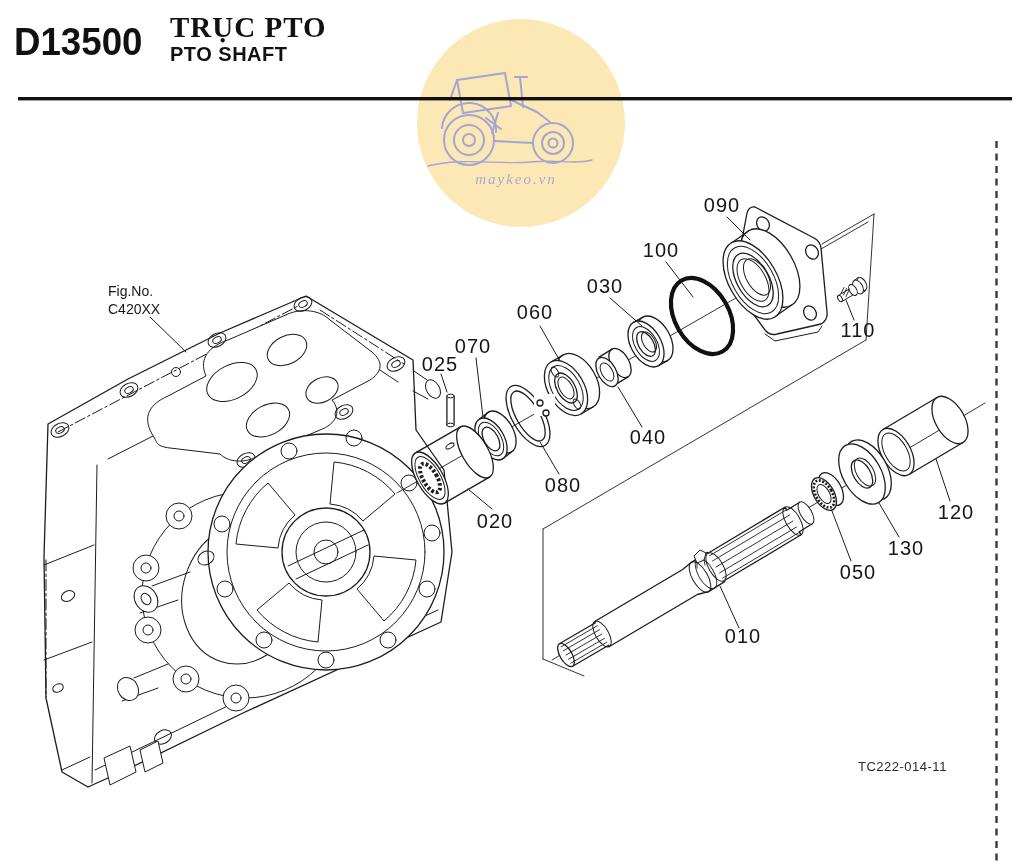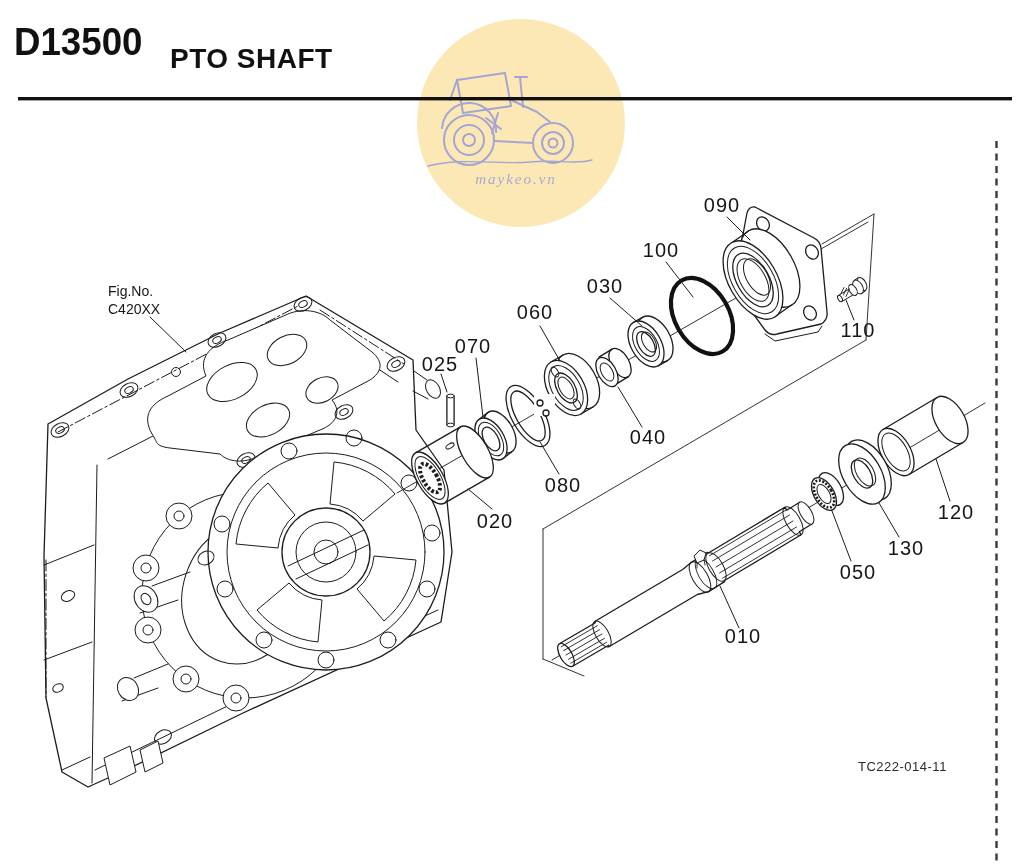--- a/index.html
+++ b/index.html
@@ -2,21 +2,21 @@
 <html><head>
 <meta charset="utf-8">
 <style>
   html,body{margin:0;padding:0;background:#ffffff;}
   .page{position:relative;width:1024px;height:865px;background:#fff;overflow:hidden;
         font-family:"Liberation Sans",sans-serif;}
   .hdr-code{position:absolute;left:14px;top:20px;font-size:39px;font-weight:bold;
             letter-spacing:0px;color:#111;transform:scaleX(.94);transform-origin:left top;}
   .hdr-vi{position:absolute;left:170px;top:11px;font-family:"Liberation Serif",serif;
           font-size:29px;font-weight:bold;color:#111;letter-spacing:1px;}
-  .hdr-en{position:absolute;left:170px;top:43px;font-size:28px;font-weight:bold;color:#111;
+  .hdr-en{position:absolute;left:170px;top:43px;font-size:20px;font-weight:bold;color:#111;
           letter-spacing:.5px;}
   svg{position:absolute;left:0;top:0;}
   .ln{fill:none;stroke:#1c1c1c;stroke-width:1.3;stroke-linejoin:round;stroke-linecap:round;}
   .fw{fill:#ffffff;stroke:#1c1c1c;stroke-width:1.3;stroke-linejoin:round;}
   .thin{stroke-width:1;}
   .hair{stroke-width:.9;}
   .chain{stroke-dasharray:11 3 2.5 3;stroke-width:1;}
   .lbl{font-family:"Liberation Sans",sans-serif;font-size:20px;letter-spacing:1px;
        fill:#161616;text-anchor:middle;}
   .smalltxt{font-family:"Liberation Sans",sans-serif;font-size:14px;fill:#161616;}
@@ -345,15 +345,16 @@
   <g>
     <text x="108" y="296" class="smalltxt">Fig.No.</text>
     <text x="108" y="314" class="smalltxt">C420XX</text>
     <path class="ln thin" d="M 150,317 L 186,352"></path>
   </g>
 
   <text x="858" y="771" class="codetxt">TC222-014-11</text>
 </svg>
 
 <div class="hdr-code">D13500</div>
+<div class="hdr-vi">TRỤC PTO</div>
 <div class="hdr-en">PTO SHAFT</div>
 
 </div>
 
 </body></html>

